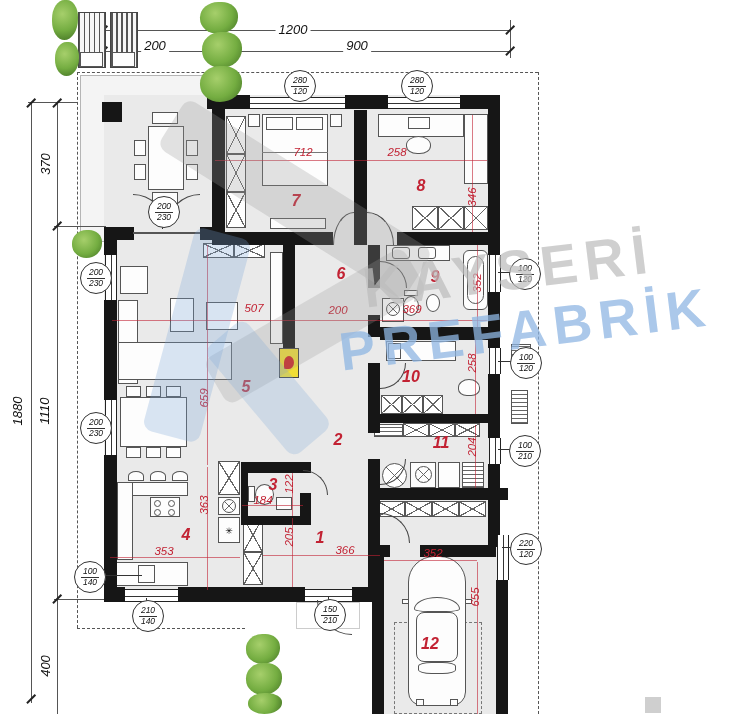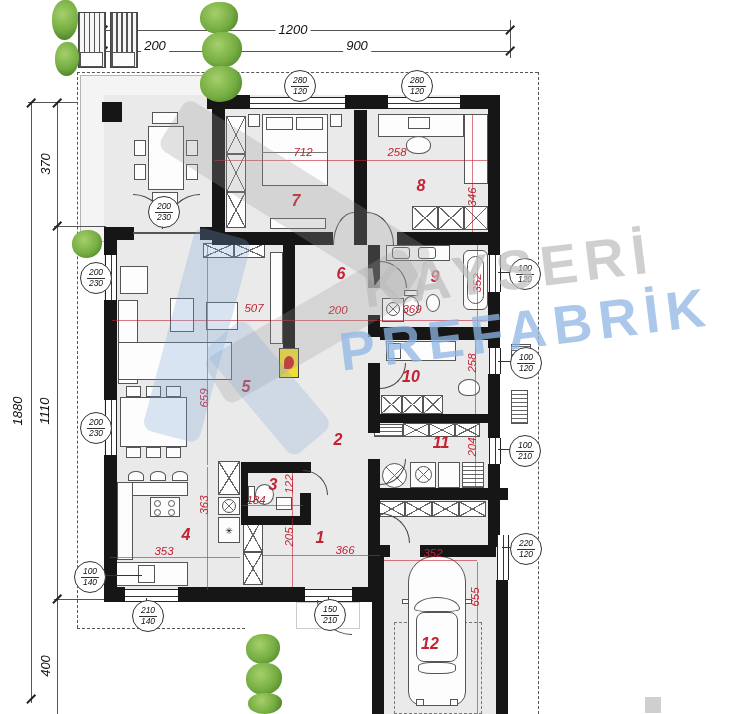--- a/index.html
+++ b/index.html
@@ -353,21 +353,21 @@
       <span class="dim-label" style="left: 397px; top: 152px; transform: translate(-50%, -50%);">258</span>
       <span class="dim-label" style="left: 472px; top: 197px; transform: translate(-50%, -50%) rotate(-90deg);">346</span>
       <span class="dim-label" style="left: 254px; top: 308px; transform: translate(-50%, -50%);">507</span>
       <span class="dim-label" style="left: 338px; top: 310px; transform: translate(-50%, -50%);">200</span>
       <span class="dim-label" style="left: 412px; top: 309px; transform: translate(-50%, -50%);">369</span>
       <span class="dim-label" style="left: 477px; top: 283px; transform: translate(-50%, -50%) rotate(-90deg);">352</span>
       <span class="dim-label" style="left: 204px; top: 398px; transform: translate(-50%, -50%) rotate(-90deg);">659</span>
       <span class="dim-label" style="left: 204px; top: 505px; transform: translate(-50%, -50%) rotate(-90deg);">363</span>
       <span class="dim-label" style="left: 472px; top: 363px; transform: translate(-50%, -50%) rotate(-90deg);">258</span>
       <span class="dim-label" style="left: 472px; top: 447px; transform: translate(-50%, -50%) rotate(-90deg);">204</span>
-      <span class="dim-label" style="left: 256px; top: 500px; transform: translate(-50%, -50%);">184</span>
+      <span class="dim-label" style="left: 263px; top: 500px; transform: translate(-50%, -50%);">184</span>
       <span class="dim-label" style="left: 289px; top: 484px; transform: translate(-50%, -50%) rotate(-90deg);">122</span>
       <span class="dim-label" style="left: 289px; top: 537px; transform: translate(-50%, -50%) rotate(-90deg);">205</span>
       <span class="dim-label" style="left: 345px; top: 550px; transform: translate(-50%, -50%);">366</span>
       <span class="dim-label" style="left: 164px; top: 551px; transform: translate(-50%, -50%);">353</span>
       <span class="dim-label" style="left: 433px; top: 553px; transform: translate(-50%, -50%);">352</span>
       <span class="dim-label" style="left: 475px; top: 597px; transform: translate(-50%, -50%) rotate(-90deg);">655</span>
     </div>
   <div id="room-nums">
       <span class="room-num" style="left: 320px; top: 538px; transform: translate(-50%, -50%);">1</span>
       <span class="room-num" style="left: 338px; top: 440px; transform: translate(-50%, -50%);">2</span>

